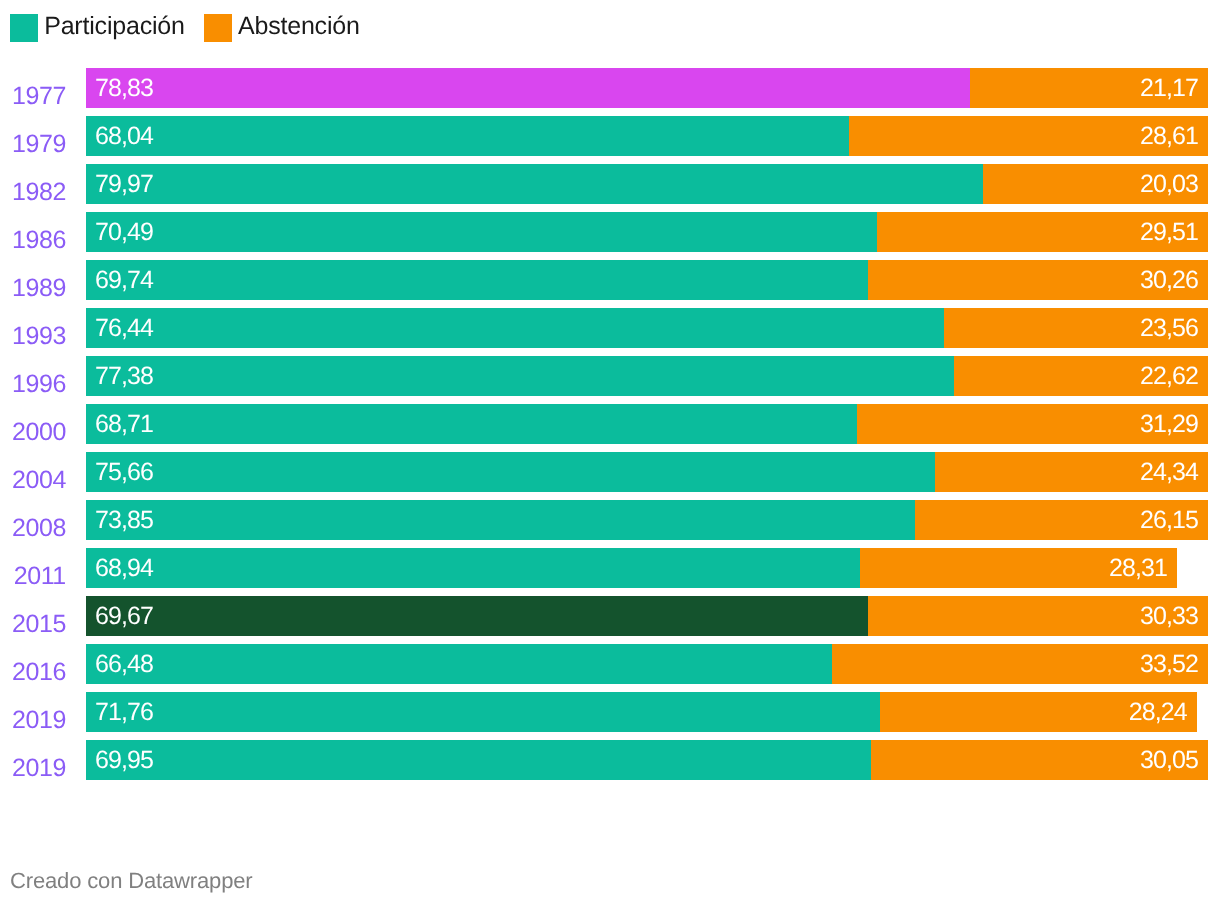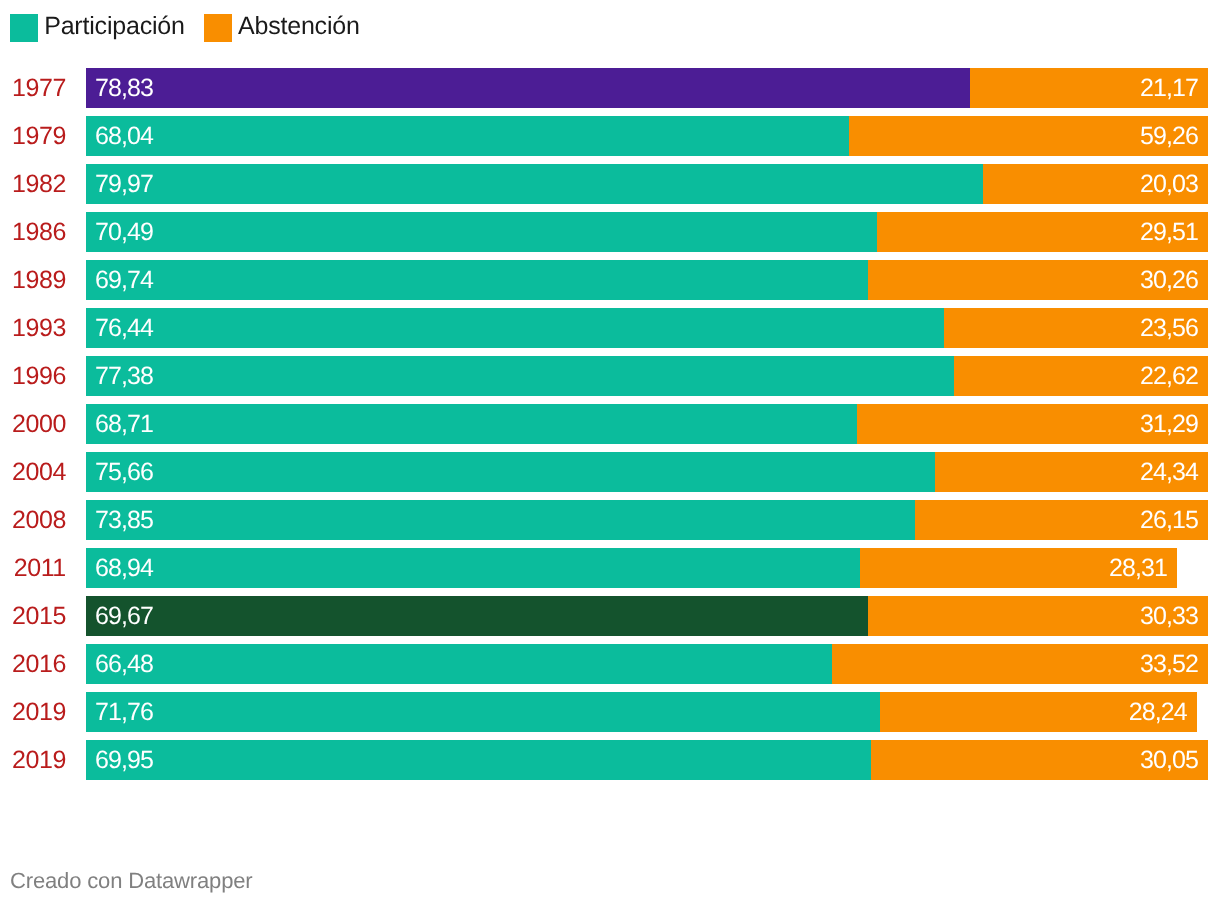--- a/index.html
+++ b/index.html
@@ -18,22 +18,22 @@
   
   .legend{position:absolute;left:10px;top:14px;height:28px;}
   .legend-item{position:absolute;top:0;height:28px;white-space:nowrap;}
   .legend-swatch{position:absolute;left:0;top:0;width:28px;height:28px;}
   .legend-label{position:absolute;left:34.2px;top:-2px;height:28px;line-height:28px;
                 font-size:25px;letter-spacing:-0.2px;color:#1a1a1a;}
 
   
   .rows{position:absolute;left:0;top:68px;width:1220px;}
   .row{position:relative;height:40px;margin-bottom:8px;}
-  .row-label{position:absolute;left:0;width:65.9px;top:0;height:40px;line-height:40px;
-             font-size:25px;letter-spacing:-0.4px;color:#b91c1c;text-align:right;white-space:nowrap;}
+  .row-label{position:absolute;left:0;width:65.9px;top:8px;height:40px;line-height:40px;
+             font-size:25px;letter-spacing:-0.4px;color:#8b5cf6;text-align:right;white-space:nowrap;}
   .bars{position:absolute;left:86px;top:0;height:40px;width:1122px;}
   .seg{position:absolute;top:0;height:40px;overflow:hidden;}
   .seg-label{position:absolute;top:0;height:40px;line-height:40px;
              font-size:25px;letter-spacing:-0.9px;color:#ffffff;white-space:nowrap;}
   .seg-left .seg-label{left:9px;}
   .seg-right .seg-label{right:10px;}
 
   
   .footer{position:absolute;left:10px;top:869px;font-size:22px;letter-spacing:-0.15px;color:#808080;
           line-height:24px;white-space:nowrap;}
@@ -51,36 +51,36 @@
       <div class="legend-item" style="left: 193.8px;">
         <span class="legend-swatch" style="background: rgb(249, 142, 0);"></span>
         <span class="legend-label">Abstención</span>
       </div>
     </div>
 
   <div class="rows">
       <div class="row">
         <div class="row-label">1977</div>
         <div class="bars">
-          <div class="seg seg-left" style="left: 0px; width: 884.473px; background: #4c1d95;">
+          <div class="seg seg-left" style="left: 0px; width: 884.473px; background: #d946ef;">
             <span class="seg-label">78,83</span>
           </div>
           <div class="seg seg-right" style="left: 884.473px; width: 237.527px; background: rgb(249, 142, 0);">
             <span class="seg-label">21,17</span>
           </div>
         </div>
       </div>
       <div class="row">
         <div class="row-label">1979</div>
         <div class="bars">
           <div class="seg seg-left" style="left: 0px; width: 763.409px; background: rgb(11, 188, 156);">
             <span class="seg-label">68,04</span>
           </div>
           <div class="seg seg-right" style="left: 763.409px; width: 358.591px; background: rgb(249, 142, 0);">
-            <span class="seg-label">59,26</span>
+            <span class="seg-label">28,61</span>
           </div>
         </div>
       </div>
       <div class="row">
         <div class="row-label">1982</div>
         <div class="bars">
           <div class="seg seg-left" style="left: 0px; width: 1058px; background: rgb(11, 188, 156);">
             <span class="seg-label">79,97</span>
           </div>
           <div class="seg seg-right" style="left: 897.263px; width: 224.737px; background: rgb(249, 142, 0);">

